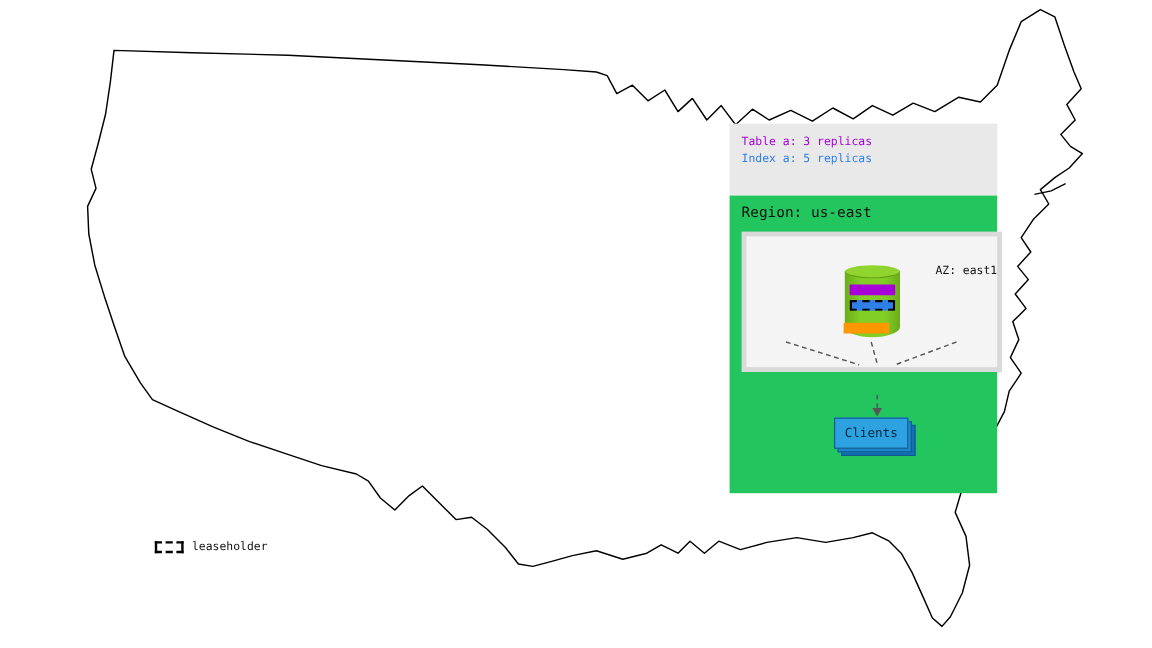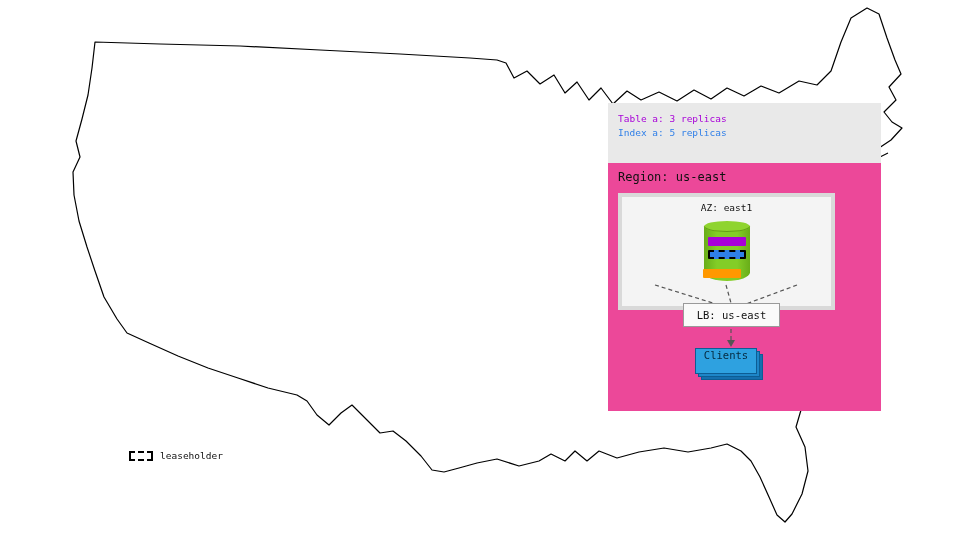--- a/index.html
+++ b/index.html
@@ -4,37 +4,37 @@
 <style>
   html,body { margin:0; padding:0; }
   body {
     width:960px; height:540px; position:relative; overflow:hidden;
     background:#ffffff;
     font-family:"DejaVu Sans Mono","Liberation Mono",monospace;
   }
   .map-svg { position:absolute; left:0; top:0; }
 
   
-  .overlay-panel { position:absolute; left:608px; top:103px; width:273px; height:308px;border-radius:21px; }
+  .overlay-panel { position:absolute; left:608px; top:103px; width:223px; height:308px;border-radius:21px; }
   .legend-strip {
     position:absolute; left:0; top:0; right:0; height:60px;
     background:#e9e9e9; box-sizing:border-box; padding:9px 0 0 10px;
   }
   .legend-line { font-size:9.5px; line-height:14px; white-space:pre; }
 
-  .region-box { position:absolute; left:0; top:60px; right:0; bottom:0; background:#ec4899; }
+  .region-box { position:absolute; left:0; top:60px; right:0; bottom:0; background:#22c55e; }
   .region-title { position:absolute; left:10px; top:7px; font-size:12px; color:#111; }
 
   .az-container {
     position:absolute; left:10px; top:30px; width:217px; height:117px;
     background:#d9d9d9; box-sizing:border-box; padding:4px;
     display:flex; gap:4px;
   }
   .az-box { flex:1 1 0; background:#f4f4f4; position:relative; }
-  .az-label { text-align:center; font-size:9.5px; padding-top:5px; color:#111; }
+  .az-label { text-align:right; font-size:9.5px; padding-top:23px; color:#111; }
 
   .cylinder { position:absolute; left:50%; transform:translateX(-50%); top:24px; width:46px; height:60px; }
   .cyl-body {
     position:absolute; left:0; top:5px; width:100%; height:55px;
     background:linear-gradient(90deg,#69ad19 0%,#83cd27 28%,#83cd27 72%,#69ad19 100%);
     border-radius:0 0 50% 50% / 0 0 16% 16%;
   }
   .cyl-top {
     position:absolute; left:0; top:0; width:100%; height:11px;
     background:#8fd42f; border-radius:50%;
@@ -49,21 +49,21 @@
     display:flex; align-items:center; justify-content:center;
     font-size:10.5px; color:#111;
   }
 
   .clients-stack { position:absolute; left:87px; top:185px; width:68px; height:32px; }
   .clients-layer { position:absolute; width:62px; height:26px; border:1px solid #0d5d94; box-sizing:border-box; }
   .clients-back2 { left:6px; top:6px; background:#156fae; }
   .clients-back1 { left:3px; top:3px; background:#1e86c8; }
   .clients-front {
     left:0; top:0; background:#2ea1e0;
-    display:flex; align-items:flex-start; justify-content:center;
+    display:flex; align-items:center; justify-content:center;
     font-size:10.5px; color:#05293f;
   }
 
   .connector-svg { position:absolute; left:0; top:0; pointer-events:none; }
 
   
   .map-key { position:absolute; left:97px; top:450px; display:flex; align-items:center;margin-left:32px; }
   .dashed-swatch {
     display:inline-block; width:24px; height:10px; background:#fff;
     border:2px dashed #000; box-sizing:border-box;
@@ -124,23 +124,20 @@
       </div>
 
     <svg class="connector-svg" width="237" height="248" viewBox="0 0 237 248">
       <path d="M 47 122 L 108 141" fill="none" stroke="#555" stroke-width="1.2" stroke-dasharray="4 3"></path>
       <path d="M 118 122 L 123 140" fill="none" stroke="#555" stroke-width="1.2" stroke-dasharray="4 3"></path>
       <path d="M 189 122 L 138 141" fill="none" stroke="#555" stroke-width="1.2" stroke-dasharray="4 3"></path>
       <path d="M 123 166 L 123 177" fill="none" stroke="#555" stroke-width="1.2" stroke-dasharray="4 3"></path>
       <polygon points="119,177 127,177 123,184" fill="#555"></polygon>
     </svg>
 
-    <div class="lb-box">
-      <span>LB: us-east</span>
-    </div>
 
     <div class="clients-stack">
       <div class="clients-layer clients-back2"></div>
       <div class="clients-layer clients-back1"></div>
       <div class="clients-layer clients-front">
         <span>Clients</span>
       </div>
     </div>
   </div>
 </div>

